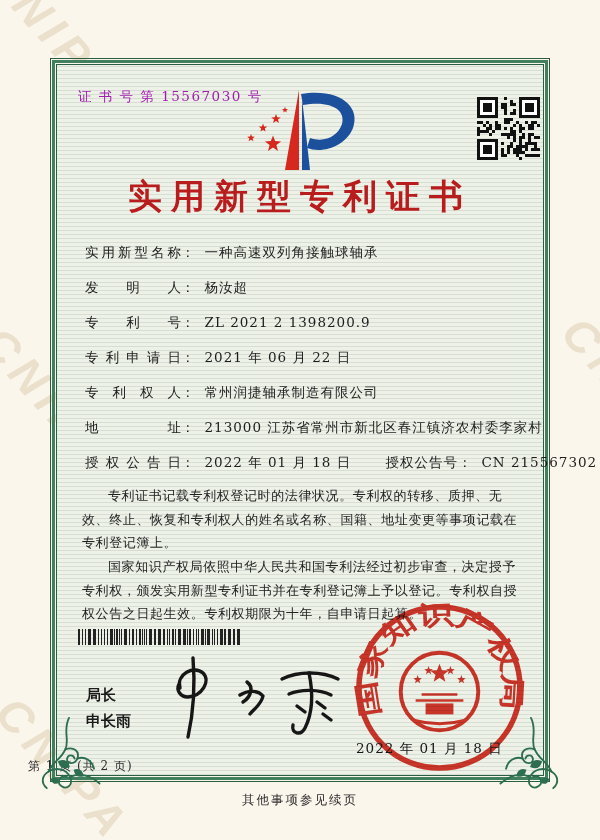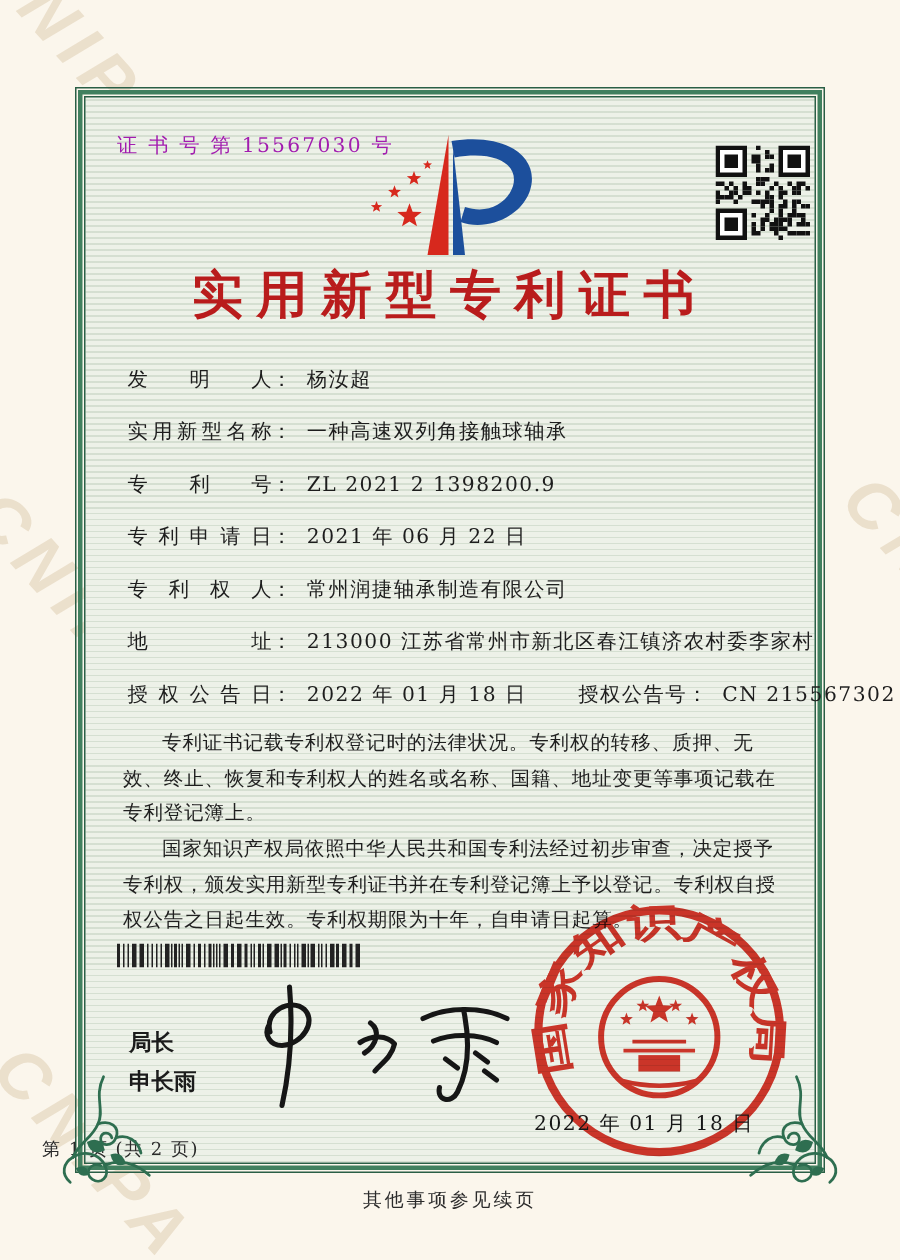--- a/index.html
+++ b/index.html
@@ -235,24 +235,24 @@
       <rect x="54" y="57" width="3" height="3" fill="#111"></rect>
       <rect x="57" y="57" width="3" height="3" fill="#111"></rect>
       <rect x="60" y="57" width="3" height="3" fill="#111"></rect>
       <rect x="42" y="60" width="3" height="3" fill="#111"></rect>
     </svg>
 
   <div class="title">实用新型专利证书</div>
 
   <div class="fields">
     <div class="frow">
+      <span class="flabel">实用新型名称</span><span>：</span><span class="fvalue">一种高速双列角接触球轴承</span>
+    </div>
+    <div class="frow">
       <span class="flabel">发明人</span><span>：</span><span class="fvalue">杨汝超</span>
-    </div>
-    <div class="frow">
-      <span class="flabel">实用新型名称</span><span>：</span><span class="fvalue">一种高速双列角接触球轴承</span>
     </div>
     <div class="frow">
       <span class="flabel">专利号</span><span>：</span><span class="fvalue">ZL 2021 2 1398200.9</span>
     </div>
     <div class="frow">
       <span class="flabel">专利申请日</span><span>：</span><span class="fvalue">2021 年 06 月 22 日</span>
     </div>
     <div class="frow">
       <span class="flabel">专利权人</span><span>：</span><span class="fvalue">常州润捷轴承制造有限公司</span>
     </div>

